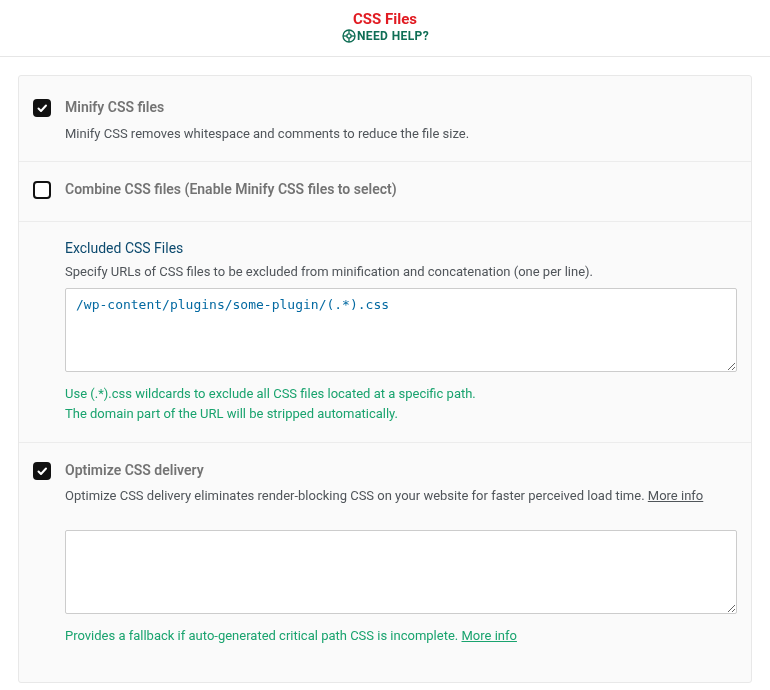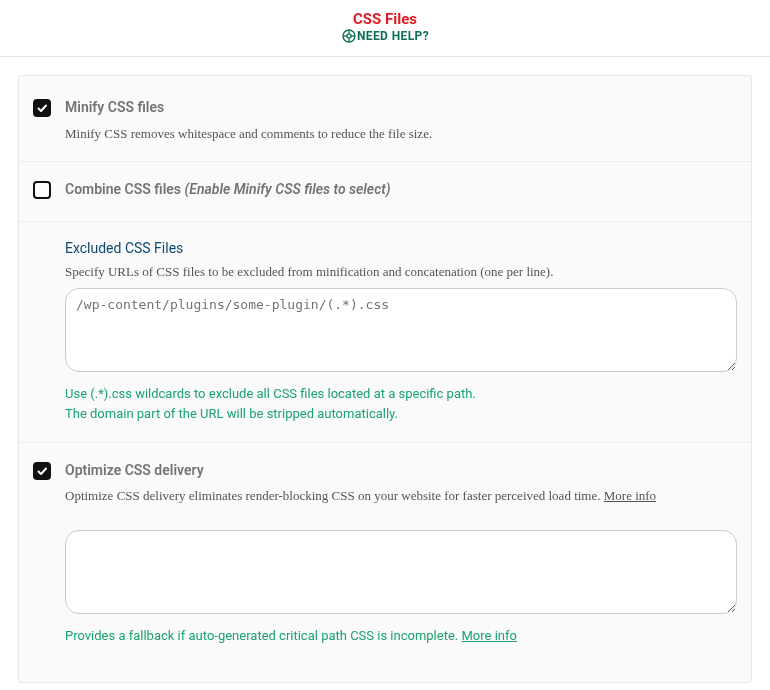--- a/index.html
+++ b/index.html
@@ -67,49 +67,47 @@
     background: #111;
   }
   .checkbox svg { display: block; }
   .label {
     font-size: 14px;
     font-weight: 600;
     color: #737373;
     line-height: 1.4;
   }
   .label .hint-italic {
-    font-style: italic;
     font-weight: 600;
   }
   .desc {
     font-size: 13px;
     color: #50555a;
     margin-top: 6px;
     line-height: 1.5;
-    font-family: Liberation Serif, serif;
   }
   .desc .moreinfo {
     color: #50555a;
     text-decoration: underline;
     cursor: pointer;
   }
   .sub-title {
     font-size: 14px;
     color: #0c4a6e;
     margin-bottom: 6px;
   }
   textarea {
     width: 100%;
     resize: both;
     border: 1px solid #ccc;
-    border-radius: 14px;
+    border-radius: 2px;
     padding: 8px 10px;
     font-family: ui-monospace, SFMono-Regular, Menlo, Consolas, monospace;
     font-size: 13px;
-    color: #737373;
+    color: #0369a1;
     background: #fff;
     min-height: 84px;
   }
   .greenhint {
     color: #19a36e;
     font-size: 13px;
     margin-top: 8px;
     line-height: 1.55;
   }
   .greenhint .moreinfo {

